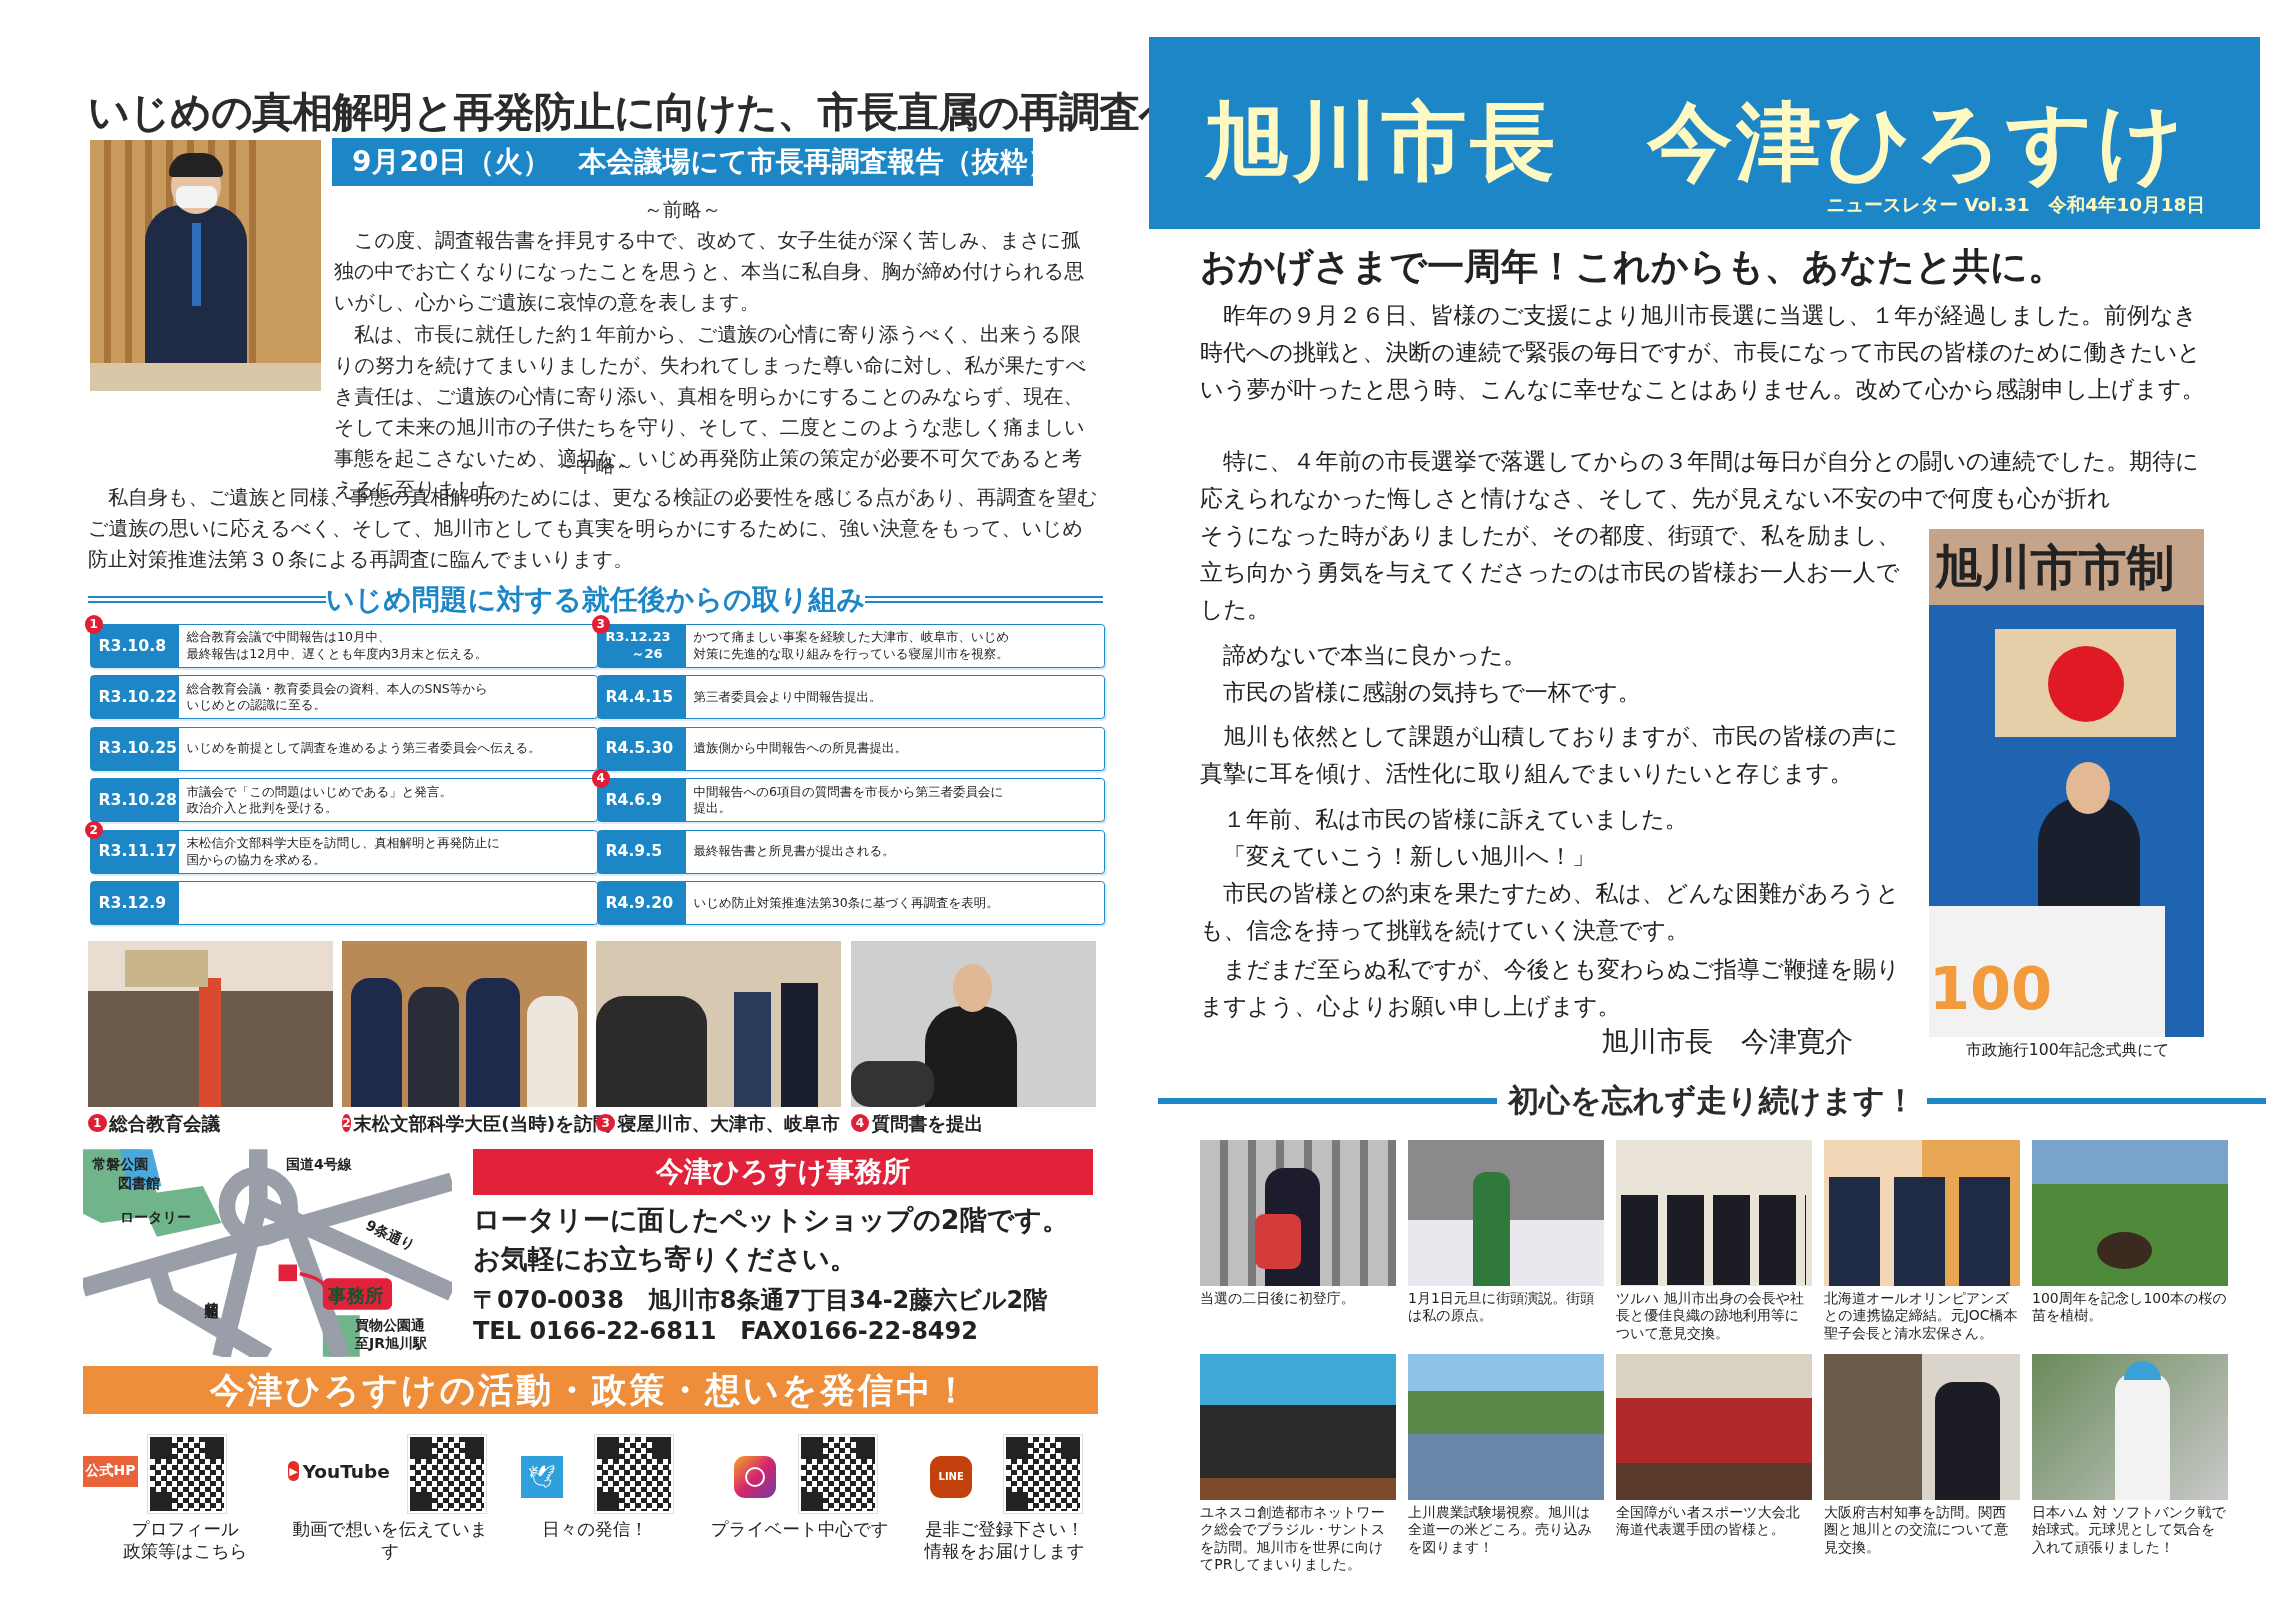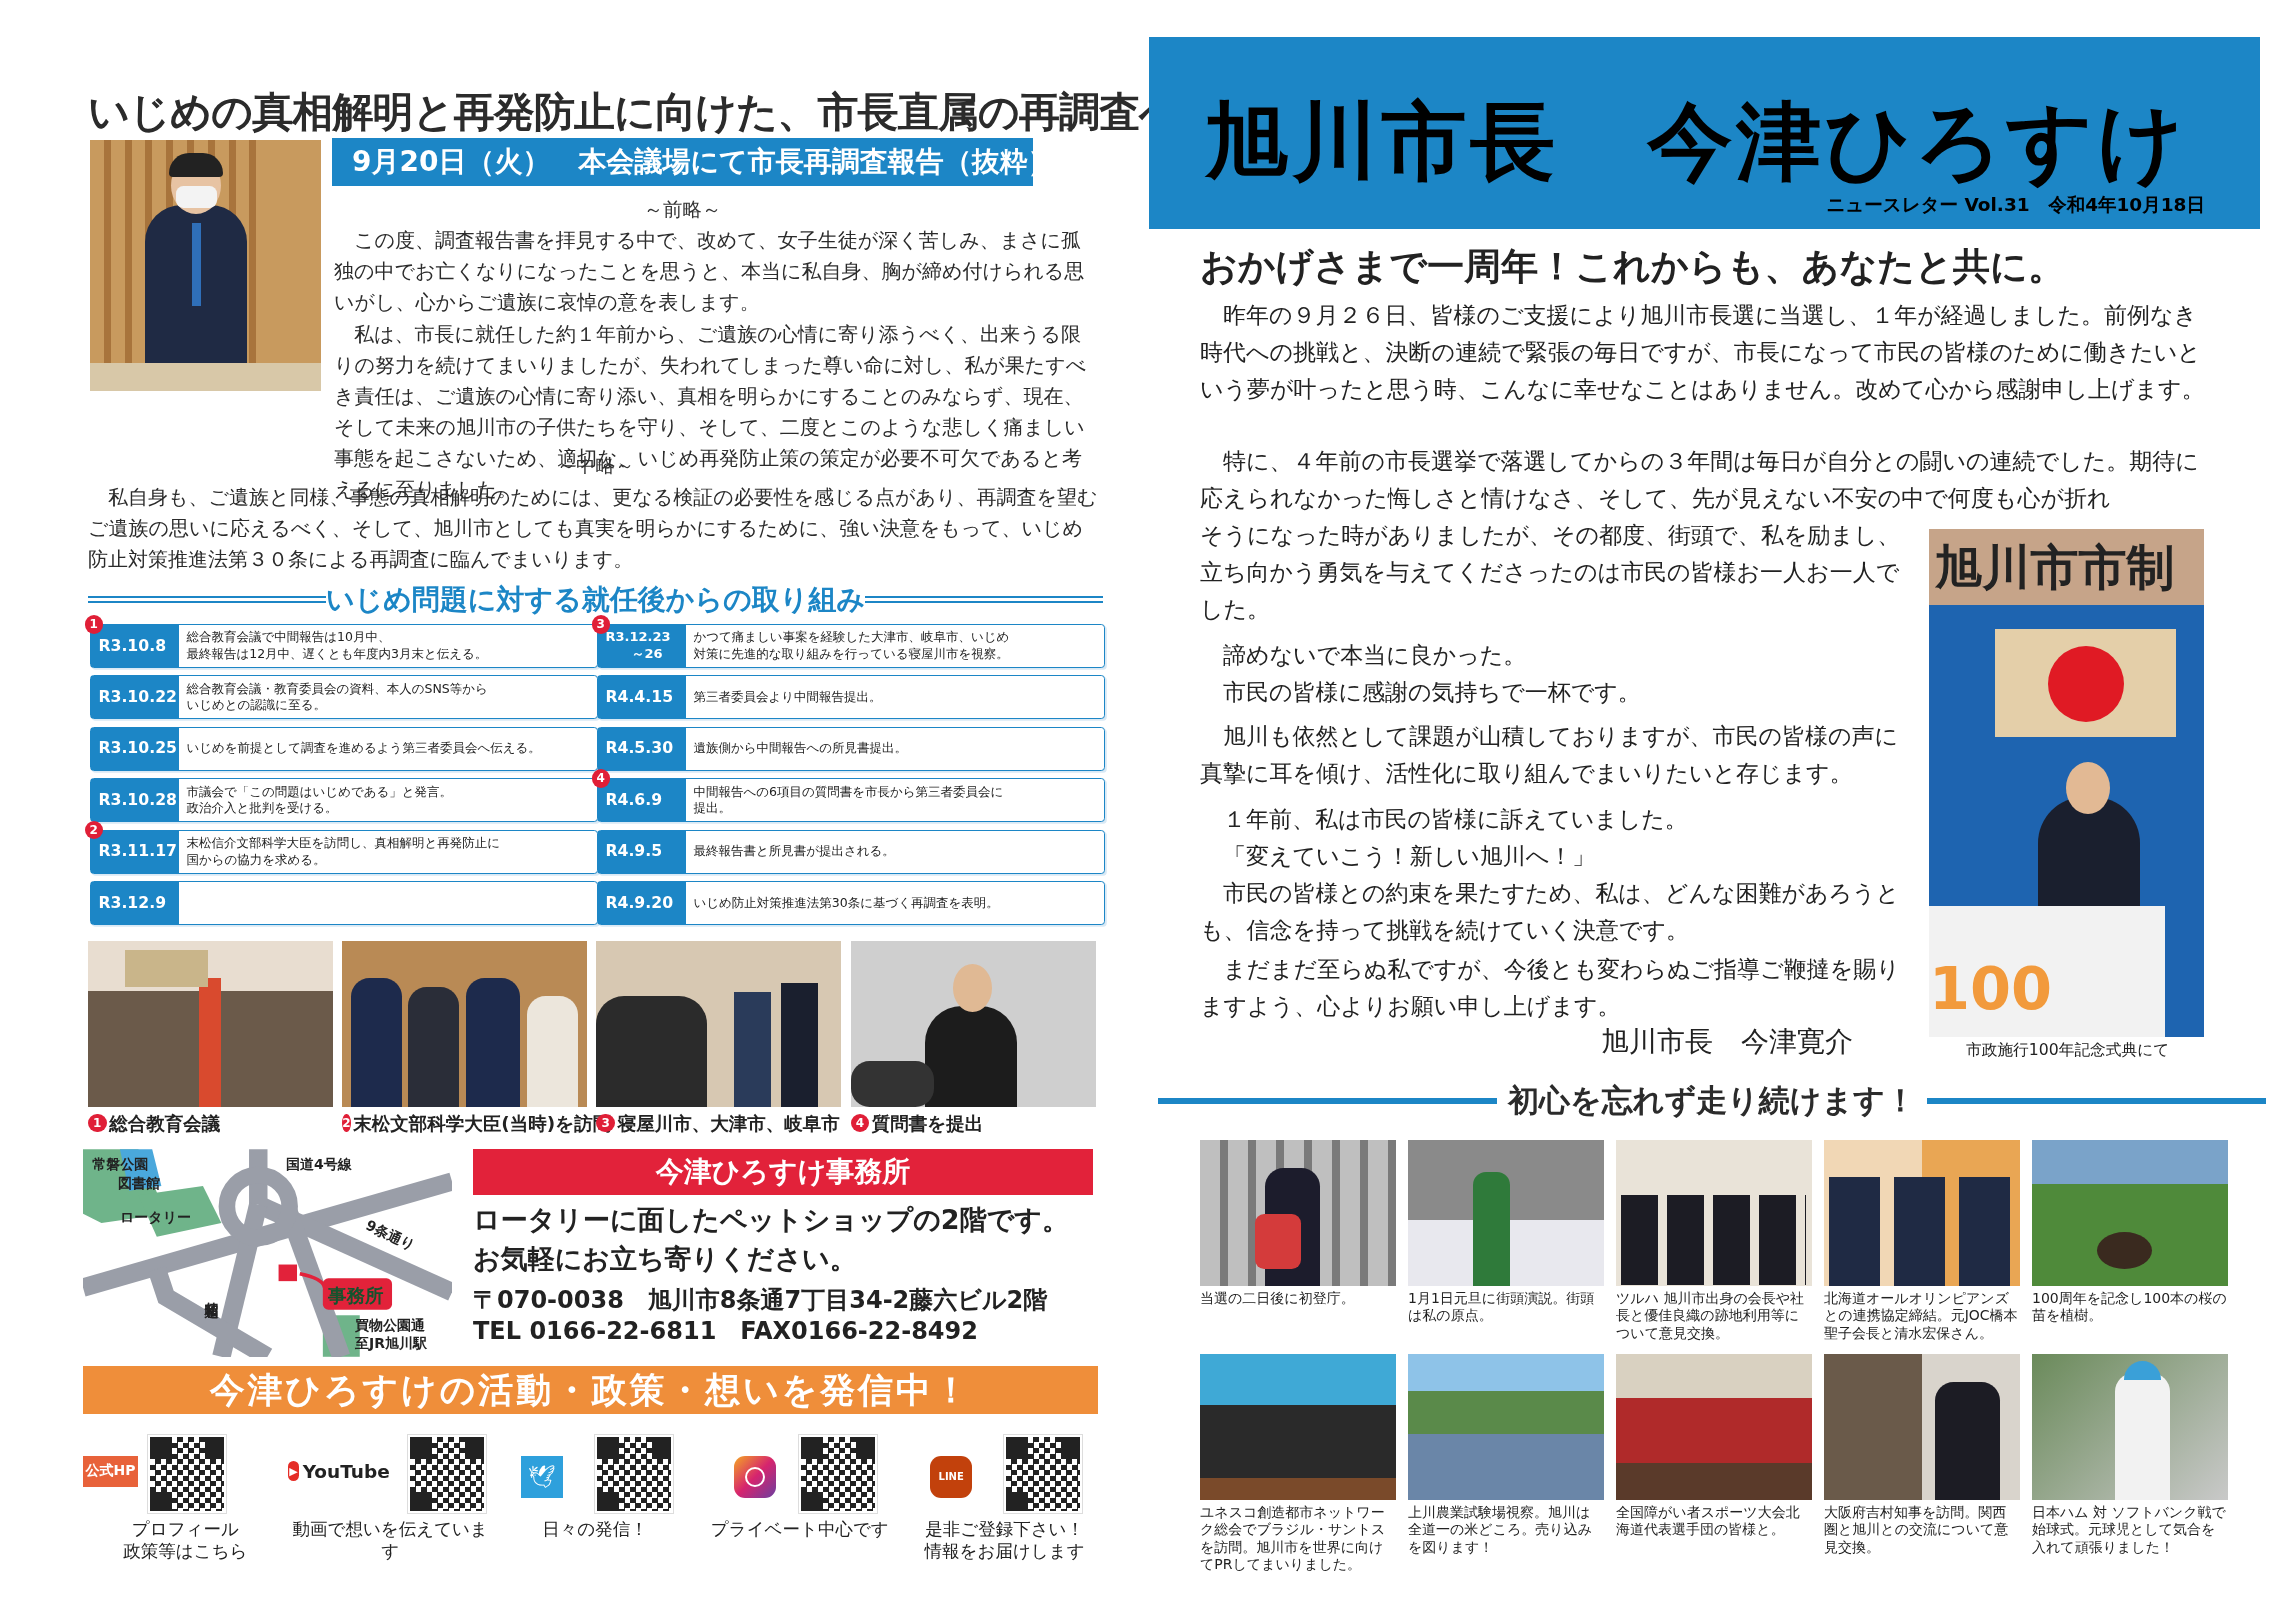--- a/index.html
+++ b/index.html
@@ -51,21 +51,21 @@
   .soc .icon { position: absolute; top: 29.5px; display: flex; align-items: center; justify-content: center; }
   .soc .qr { position: absolute; top: 9.2px; width: 78px; height: 78px;
     background:
       linear-gradient(#222,#222) 0 0/22px 22px no-repeat,
       linear-gradient(#222,#222) 55px 0/22px 22px no-repeat,
       linear-gradient(#222,#222) 0 55px/22px 22px no-repeat,
       repeating-conic-gradient(#222 0 25%, #fff 0 50%) 0 0/11px 11px; border: 2.8px solid #fff; outline: 0.9px solid #ddd; }
   .soc .cap { position: absolute; top: 92px; left: 0; width: 100%; text-align: center; font-size: 17.5px; line-height: 22px; color: #222; white-space: pre-line; }
 
   
-  .r-header { left: 1149px; top: 37px; width: 1111px; height: 192px; background: #1c86c6; color: #000000; }
+  .r-header { left: 1149px; top: 37px; width: 1111px; height: 192px; background: #1c86c6; color: #fef9c3; }
   .r-header .title { position: absolute; left: 55px; top: 48px; font-size: 85px; font-weight: bold; letter-spacing: 3.7px; white-space: nowrap; }
   .r-header .sub { position: absolute; right: 55px; top: 155px; font-size: 18.5px; font-weight: bold; white-space: nowrap; }
   .r-headline { left: 1200px; top: 242px; width: 1052px; font-size: 37px; font-weight: bold; color: #222; white-space: nowrap; }
   .r-body { font-size: 23px; line-height: 37px; color: #222; }
   .r-photo { left: 1929px; top: 529px; width: 275px; height: 508px; overflow: hidden; background: #1e64b0; }
   .r-photo .banner { position: absolute; left: 0; top: 0; width: 100%; height: 76px; background: #c6a489; color: #222; font-family: "DejaVu Serif", serif; font-size: 48px; font-weight: bold; padding-left: 5.5px; white-space: nowrap; line-height: 76px; }
   .r-photo .flag { position: absolute; left: 66px; top: 100px; width: 181px; height: 108px; background: #e4cfa9; }
   .r-photo .flag::after { content: ""; position: absolute; left: 53px; top: 16.6px; width: 76px; height: 76px; border-radius: 50%; background: #e01a24; }
   .r-photo .man { position: absolute; left: 109px; top: 268px; width: 102px; height: 111px; background: #1a1f2e; border-radius: 46px 46px 0 0; }
   .r-photo .man-head { position: absolute; left: 137px; top: 233px; width: 44px; height: 52px; background: #e2b994; border-radius: 50%; }

